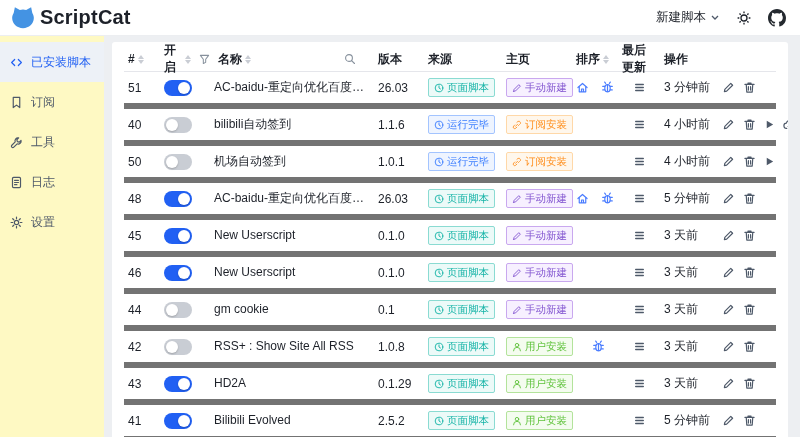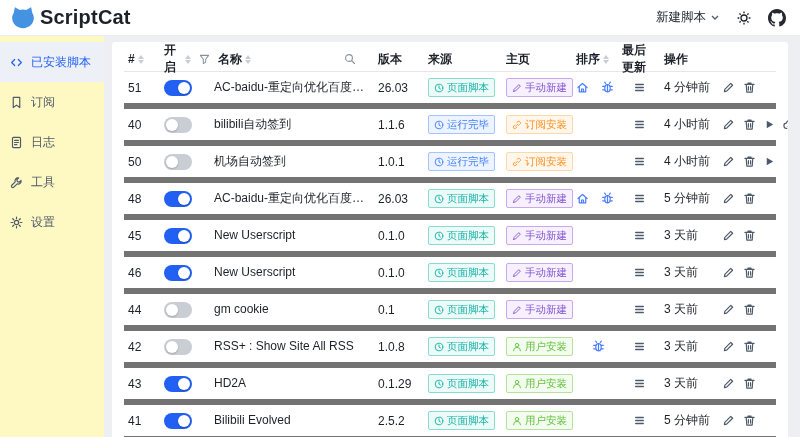--- a/index.html
+++ b/index.html
@@ -111,33 +111,33 @@
         <span class="svgi">
           <svg width="13" height="13" viewBox="0 0 12 12" fill="none" stroke="currentColor" stroke-width="1.1" stroke-linecap="round" stroke-linejoin="round">
             <path d="M3 1.3h6v9.4L6 8.4l-3 2.3z"></path>
           </svg>
         </span>
         <span class="lbl">订阅</span>
       </div>
       <div class="side-item">
         <span class="svgi">
           <svg width="13" height="13" viewBox="0 0 12 12" fill="none" stroke="currentColor" stroke-width="1.1" stroke-linecap="round" stroke-linejoin="round">
+            <path d="M8 1.8a2.7 2.7 0 0 0-3.2 3.6L1.7 8.5a1.2 1.2 0 0 0 1.8 1.8l3.1-3.1A2.7 2.7 0 0 0 10.2 4L8.5 5.7 6.8 5.2 6.3 3.5 8 1.8z"></path>
+          </svg>
+        </span>
+        <span class="lbl">工具</span>
+      </div>
+      <div class="side-item">
+        <span class="svgi">
+          <svg width="13" height="13" viewBox="0 0 12 12" fill="none" stroke="currentColor" stroke-width="1.1" stroke-linecap="round" stroke-linejoin="round">
             <rect x="2.3" y="1.3" width="7.4" height="9.4" rx="1"></rect>
             <path d="M4.2 4h3.6M4.2 6h3.6M4.2 8h2.2"></path>
           </svg>
         </span>
         <span class="lbl">日志</span>
-      </div>
-      <div class="side-item">
-        <span class="svgi">
-          <svg width="13" height="13" viewBox="0 0 12 12" fill="none" stroke="currentColor" stroke-width="1.1" stroke-linecap="round" stroke-linejoin="round">
-            <path d="M8 1.8a2.7 2.7 0 0 0-3.2 3.6L1.7 8.5a1.2 1.2 0 0 0 1.8 1.8l3.1-3.1A2.7 2.7 0 0 0 10.2 4L8.5 5.7 6.8 5.2 6.3 3.5 8 1.8z"></path>
-          </svg>
-        </span>
-        <span class="lbl">工具</span>
       </div>
       <div class="side-item">
         <span class="svgi">
           <svg width="13" height="13" viewBox="0 0 12 12" fill="none" stroke="currentColor" stroke-width="1.1" stroke-linecap="round" stroke-linejoin="round">
             <circle cx="6" cy="6" r="2"></circle>
             <path d="M6 1v1.5M6 9.5V11M1 6h1.5M9.5 6H11M2.5 2.5l1 1M8.5 8.5l1 1M9.5 2.5l-1 1M3.5 8.5l-1 1"></path>
           </svg>
         </span>
         <span class="lbl">设置</span>
       </div>
@@ -249,21 +249,21 @@
                 </span>
               </span>
             </div>
             <div class="td">
               <span class="svgi drag" style="margin: 0px auto;">
                 <svg width="13" height="13" viewBox="0 0 12 12" fill="none" stroke="currentColor" stroke-width="1.1" stroke-linecap="round" stroke-linejoin="round">
                   <path d="M2.5 3.2h7M2.5 6h7M2.5 8.8h7" stroke-width="1.3"></path>
                 </svg>
               </span>
             </div>
-            <div class="td">4 分钟前</div>
+            <div class="td">3 分钟前</div>
             <div class="td">
               <span class="actions">
                 <span class="svgi">
                   <svg width="13" height="13" viewBox="0 0 12 12" fill="none" stroke="currentColor" stroke-width="1.1" stroke-linecap="round" stroke-linejoin="round">
                     <path d="M2.2 9.8l.4-2.1 5.5-5.5 1.7 1.7-5.5 5.5-2.1.4z"></path>
                   </svg>
                 </span>
                 <span class="svgi">
                   <svg width="13" height="13" viewBox="0 0 12 12" fill="none" stroke="currentColor" stroke-width="1.1" stroke-linecap="round" stroke-linejoin="round">
                     <path d="M1.8 3.2h8.4M4.6 3.2V1.9h2.8v1.3M3 3.2l.5 7h5l.5-7M5 5.2v3.2M7 5.2v3.2"></path>

